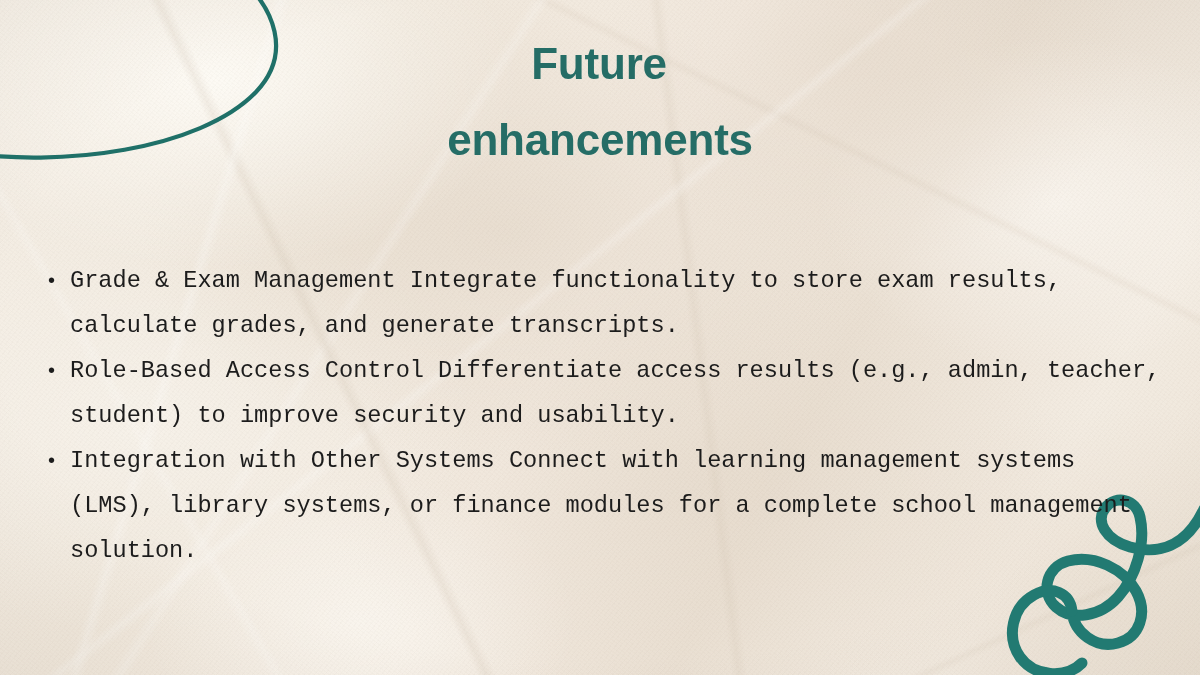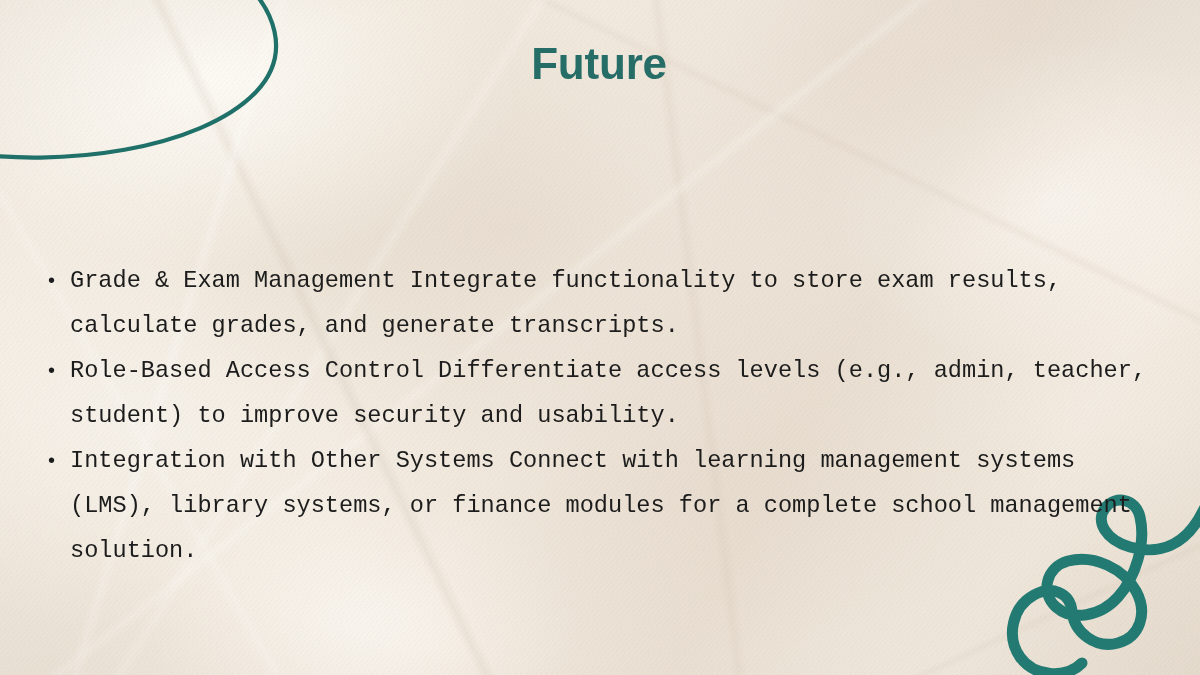--- a/index.html
+++ b/index.html
@@ -134,32 +134,33 @@
                C 110 132, 82 136, 66 122 C 50 108, 56 82, 78 76
                C 104 69, 134 84, 146 106 C 158 128, 150 152, 128 158
                C 106 164, 84 148, 82 126"></path>
       <path d="M 82 126 C 80 108, 62 100, 44 110 C 22 122, 16 152, 30 172
                C 44 192, 76 194, 92 178"></path>
     </g>
   </svg>
 
   <div class="title">
     <span class="title-line title-line-1">Future</span>
+    <span class="title-line title-line-2">enhancements</span>
   </div>
 
   <div class="body">
 
     <div class="bullet-row">
       <span class="bullet-dot">•</span>
       <span class="bullet-text">Grade &amp; Exam Management Integrate functionality to store exam results, calculate grades, and generate transcripts.</span>
     </div>
 
     <div class="bullet-row">
       <span class="bullet-dot">•</span>
-      <span class="bullet-text">Role-Based Access Control Differentiate access levels (e.g., admin, teacher, student) to improve security and usability.</span>
+      <span class="bullet-text">Role-Based Access Control Differentiate access results (e.g., admin, teacher, student) to improve security and usability.</span>
     </div>
 
     <div class="bullet-row">
       <span class="bullet-dot">•</span>
       <span class="bullet-text">Integration with Other Systems Connect with learning management systems (LMS), library systems, or finance modules for a complete school management solution.</span>
     </div>
 
   </div>
 
 </div>

